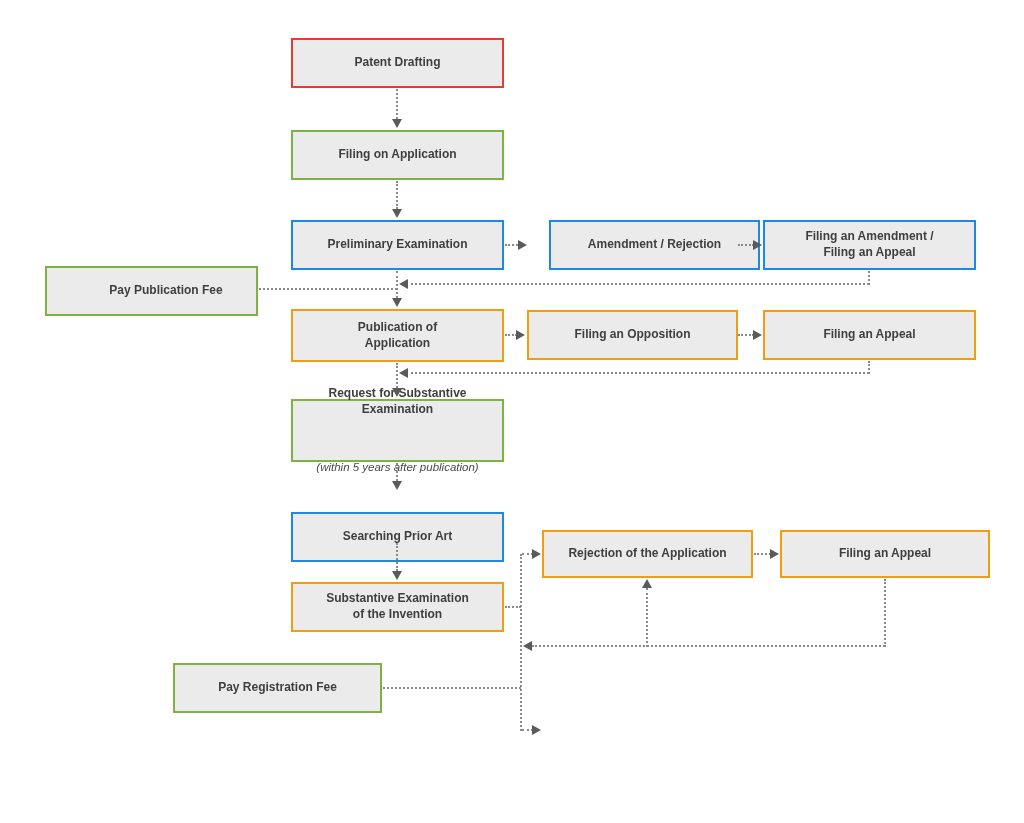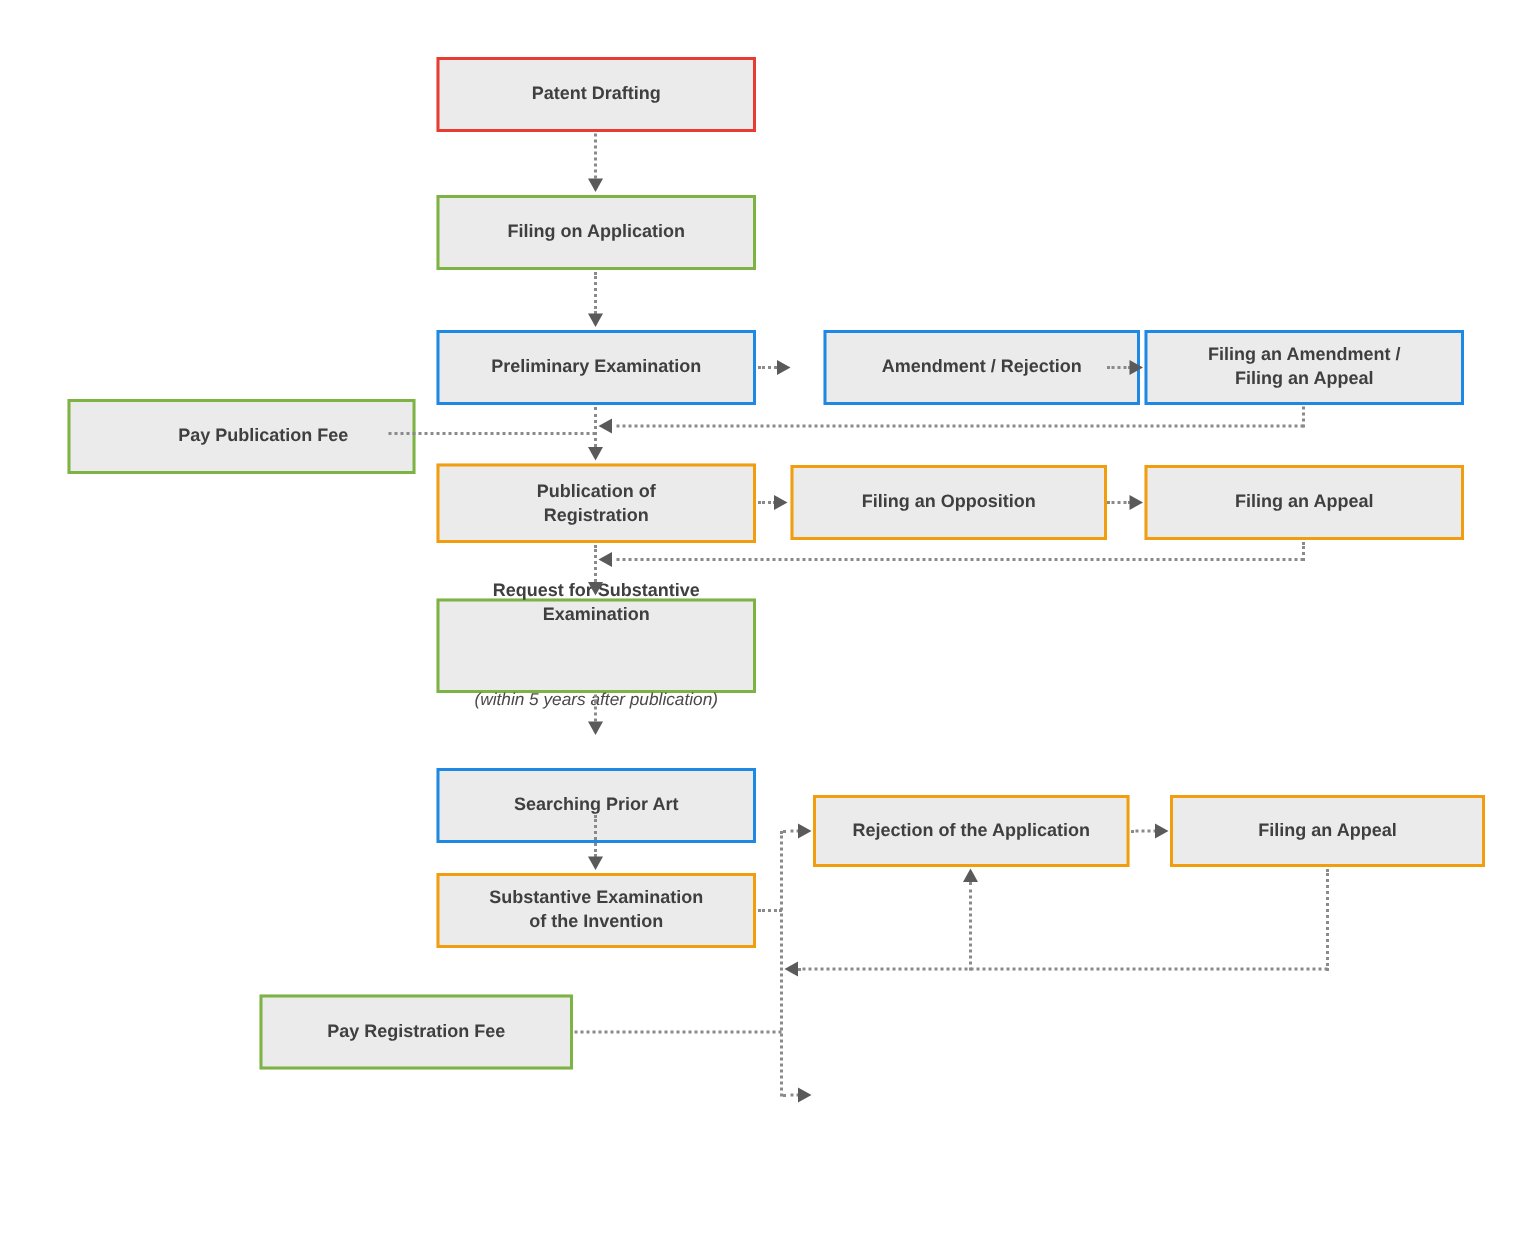--- a/index.html
+++ b/index.html
@@ -59,27 +59,27 @@
 
   <div class="node blue" style="left:527px;top:220px;width:211px;height:50px;margin-left:22px;">
     <span class="label">Amendment / Rejection</span>
   </div>
 
   <div class="node blue" style="left:763px;top:220px;width:213px;height:50px;">
     <span class="label">Filing an Amendment /
 Filing an Appeal</span>
   </div>
 
-  <div class="node green" style="left:45px;top:266px;width:232px;height:50px;padding-left:35px;">
+  <div class="node green" style="left:45px;top:266px;width:213px;height:50px;padding-left:35px;">
     <span class="label">Pay Publication Fee</span>
   </div>
 
   <div class="node orange" style="left:291px;top:309px;width:213px;height:53px;">
     <span class="label">Publication of
-Registration</span>
+Application</span>
   </div>
 
   <div class="node orange" style="left:527px;top:310px;width:211px;height:50px;">
     <span class="label">Filing an Opposition</span>
   </div>
 
   <div class="node orange" style="left:763px;top:310px;width:213px;height:50px;">
     <span class="label">Filing an Appeal</span>
   </div>
 

